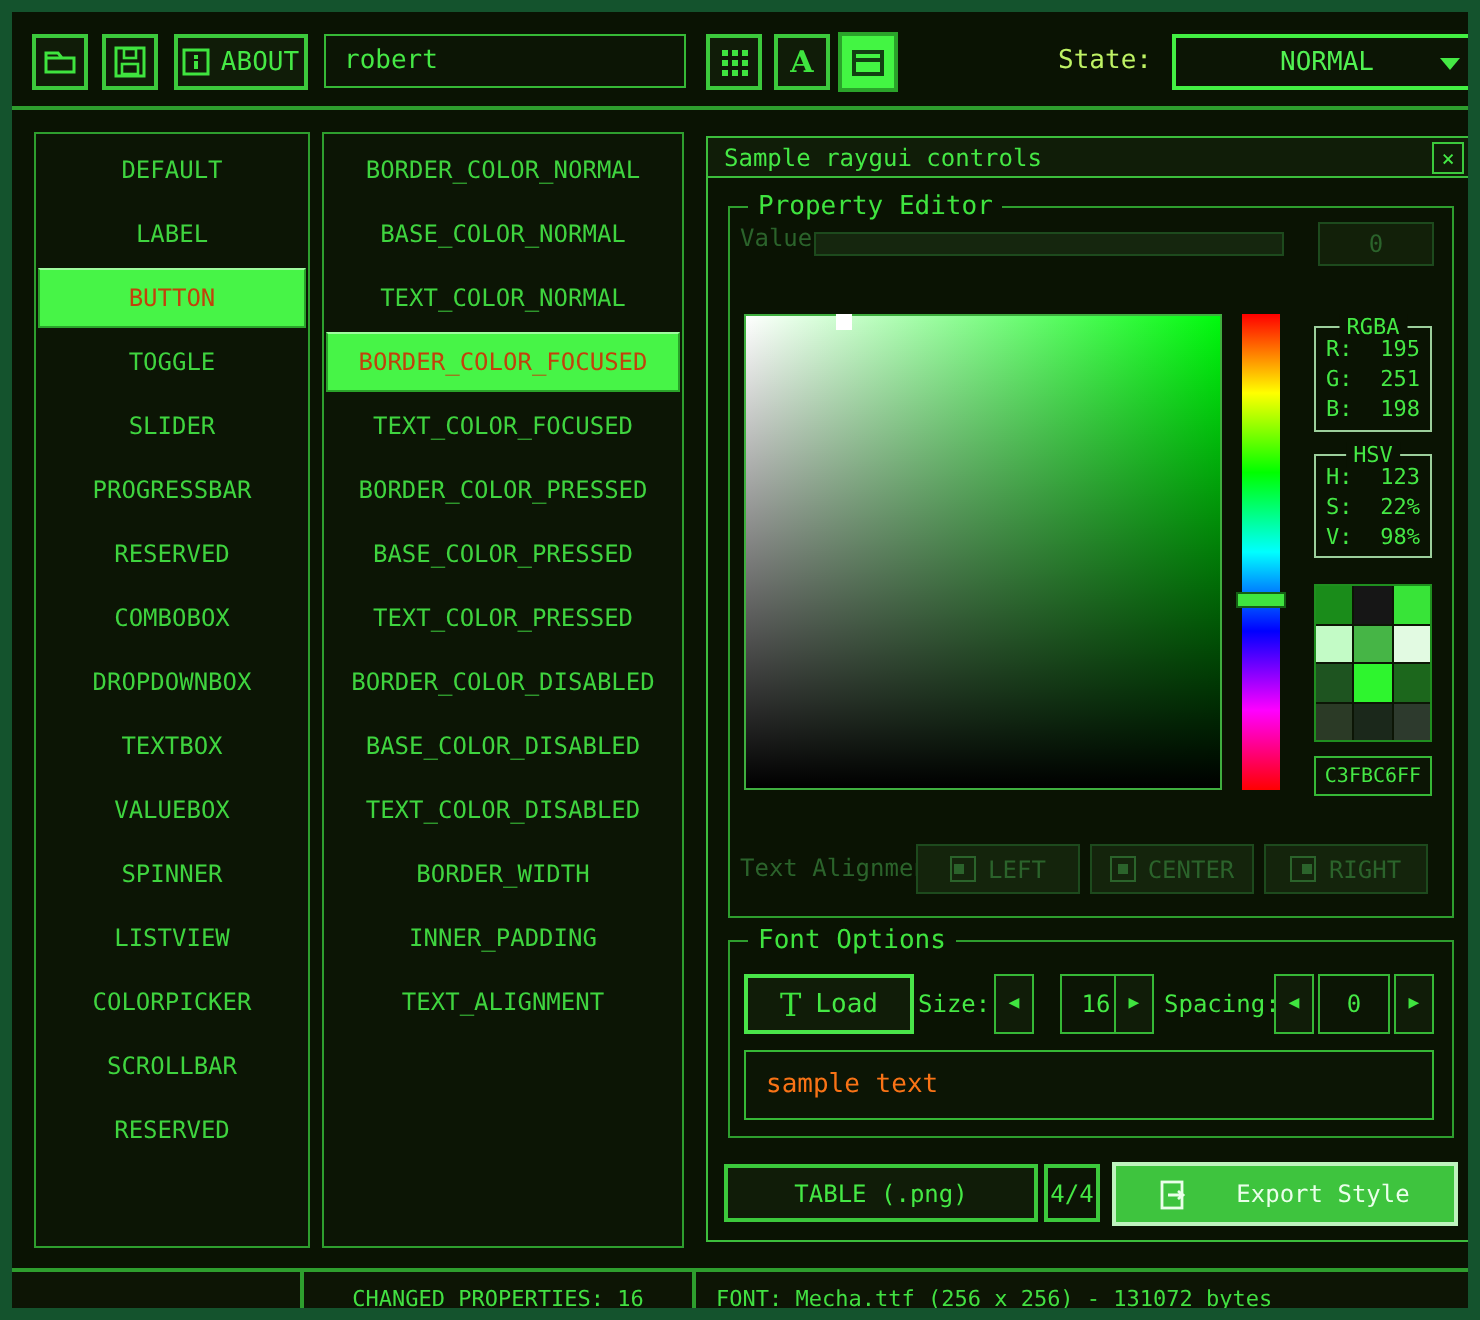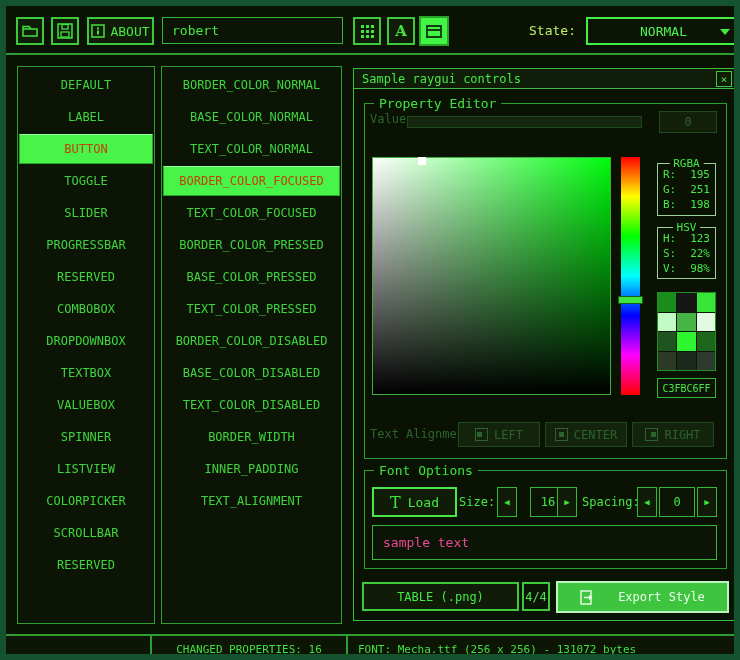--- a/index.html
+++ b/index.html
@@ -65,21 +65,21 @@
   .al-left::before{left:1px}.al-center::before{left:3px}.al-right::before{right:1px}
   .loadbtn{position:absolute;left:18px;top:418px;width:85px;height:30px;border:2px solid #49e549;background:#101c08;
         display:flex;align-items:center;justify-content:center;gap:7px;color:#45e845;font-size:13px}
   .serifT{font-family:"DejaVu Serif",serif;font-size:16px;color:#3fe43f}
   .flabel{position:absolute;top:426px;font-size:12px;color:#45e845}
   .spbtn{position:absolute;top:418px;width:20px;height:30px;border:1px solid #36b836;background:#101c08;
         display:flex;align-items:center;justify-content:center;color:#3fe43f;font-size:9px}
   .spval{position:absolute;top:418px;width:36px;height:30px;border:1px solid #36b836;background:#0c1505;
         display:flex;align-items:center;justify-content:center;color:#45e845;font-size:12px}
   .samplebox{position:absolute;left:18px;top:456px;width:345px;height:35px;border:1px solid #36b836;background:#0c1505;
-        display:flex;align-items:center;padding-left:10px;font-size:13px;color:#ec4899}
+        display:flex;align-items:center;padding-left:10px;font-size:13px;color:#f97316}
   .tablebtn{position:absolute;left:8px;top:513px;width:157px;height:29px;border:2px solid #3cc93c;background:#101c08;
         display:flex;align-items:center;justify-content:center;color:#45e845;font-size:12px}
   .counter{position:absolute;left:168px;top:513px;width:28px;height:29px;border:2px solid #3cc93c;background:#0c1505;
         display:flex;align-items:center;justify-content:center;color:#45e845;font-size:12px}
   .exportbtn{position:absolute;left:202px;top:512px;width:173px;height:32px;border:2px solid #bff3bf;background:#3ec43e;
         display:flex;align-items:center;justify-content:center;gap:24px;color:#eaffea;font-size:12px}
   
   .statusbar{position:absolute;left:0;top:628px;width:736px;height:28px;border-top:2px solid #2e9e2e;display:flex;background:#0d1505}
   .scell{border-right:2px solid #2e9e2e;height:100%;display:flex;align-items:center;font-size:11px;color:#42e042}
   .sc1{width:146px}

